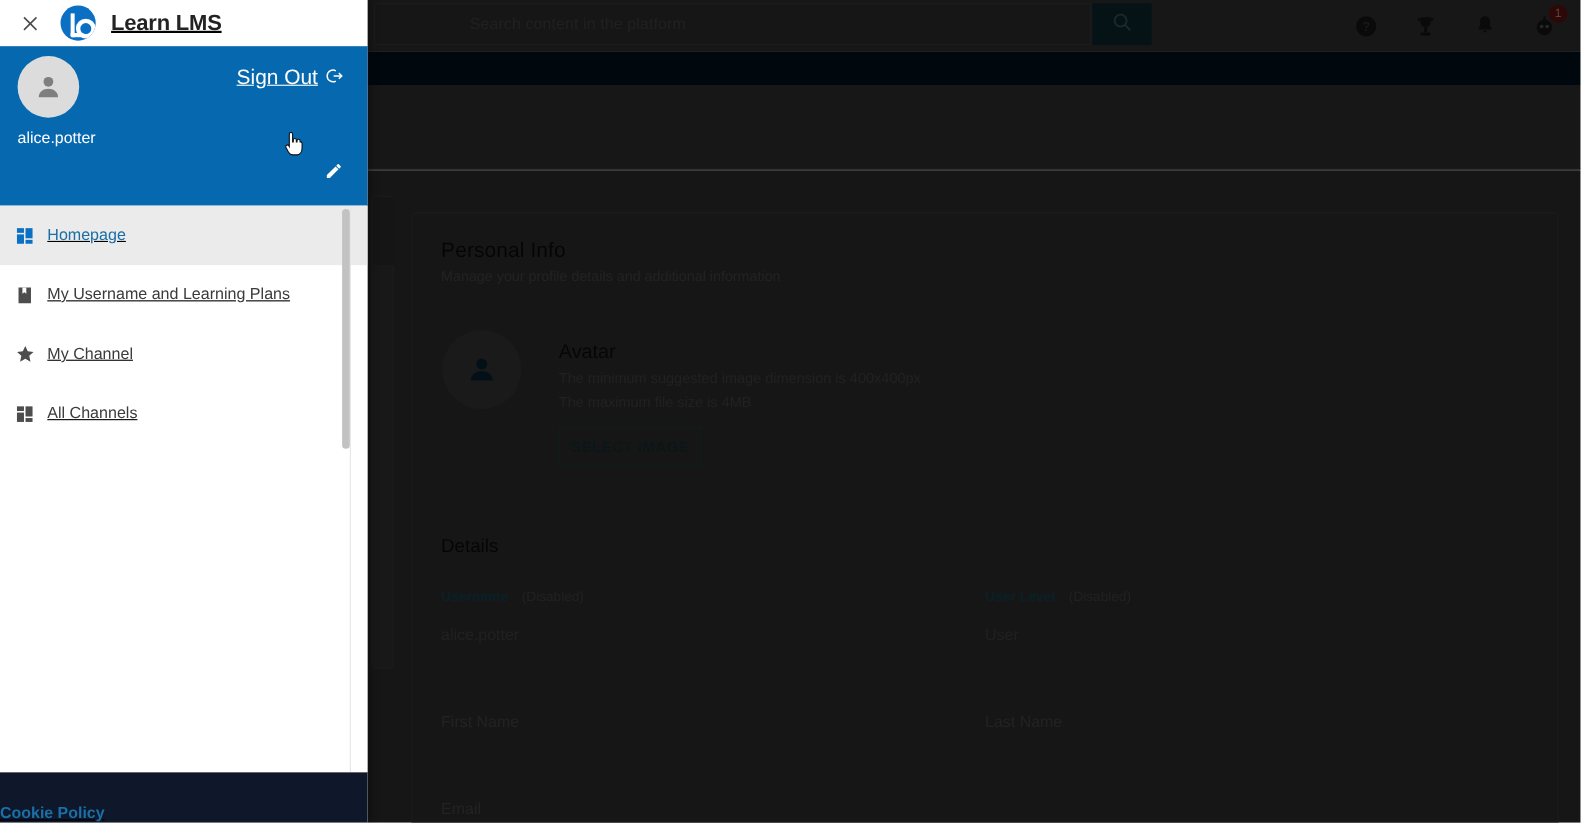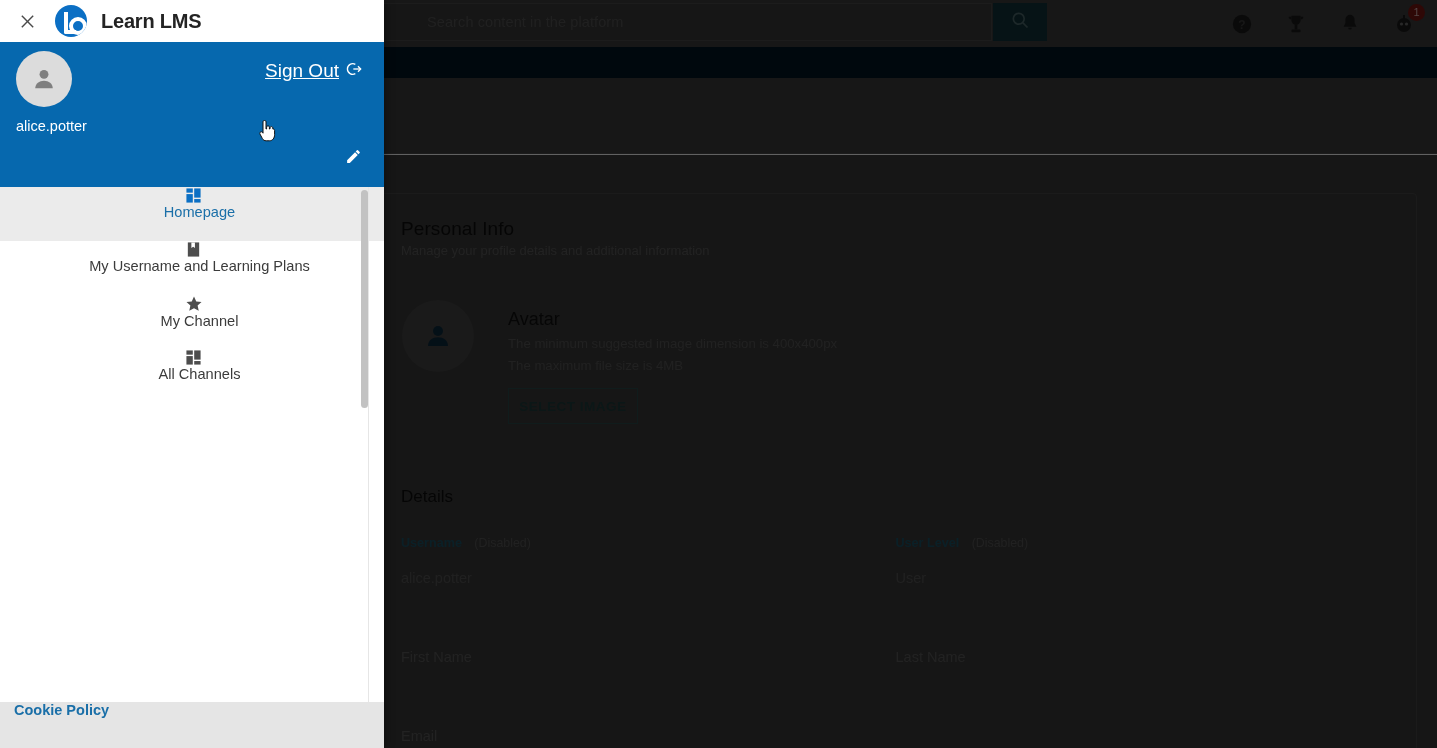--- a/index.html
+++ b/index.html
@@ -111,23 +111,23 @@
   .frow3 { margin-top: 63px; }
 
   
   .dim {
     position: absolute; left: 0; top: 0; width: 1437px; height: 748px;
     background: rgba(0,0,0,0.62); pointer-events: none;
   }
 
   
   .drawer {
-    position: absolute; left: 0; top: 0; width: 384px; height: 748px;
+    position: absolute; left: 0; top: 0; width: 334px; height: 748px;
     background: #ffffff; box-shadow: 2px 0 8px rgba(0,0,0,.35);
-    display: flex; flex-direction: column;
+    display: flex; flex-direction: column; text-decoration: underline;
   }
   .drawer-head {
     height: 42px; background: #fff; display: flex; align-items: center;
     padding-left: 14px; flex: 0 0 auto;
   }
   .close-x {
     width: 26px; height: 26px; display:flex;align-items:center;justify-content:center;
     cursor: pointer; color: #4a4a4a;
   }
   .logo-mark {
@@ -165,41 +165,41 @@
   .pencil svg { fill: #fff; }
 
   .cursor-hand {
     position: absolute; left: 258px; top: 78px; width: 18px; height: 24px; pointer-events:none;
   }
 
   .menu-wrap { flex: 1 1 auto; position: relative; overflow: hidden; background: #fff; }
   .menu { padding: 0; margin: 0; list-style: none; }
   .mi {
     height: 54px; display: flex; align-items: center; padding-left: 14px; cursor: pointer;
-    color: #3b3b3b; font-size: 14.6px; flex-direction: column;
+    color: #3b3b3b; font-size: 14.6px;
   }
   .mi.active { background: #ebebeb; color: #1a6fa8; }
   .mi .ic { width: 28px; display: flex; align-items: center; justify-content: flex-start; flex: 0 0 auto; }
   .mi .ic svg { fill: #4d4d4d; }
   .mi.active .ic svg { fill: #0b6fc4; }
   .mi .lbl { margin-left: 1px; }
 
   .scrolltrack {
     position: absolute; right: 8px; top: 0; width: 7px; height: 100%;
     background: transparent;
   }
   .scrollthumb {
     position: absolute; right: 8px; top: 3px; width: 7px; height: 218px;
     background: #c2c2c2; border-radius: 4px;
   }
   .menu-divider { position:absolute; right: 15px; top: 0; width: 1px; height: 100%; background: #e6e6e6; }
 
   .drawer-foot {
-    height: 46px; background: #e5e5e5; display: flex; align-items: flex-start;
-    padding-left: 14px; flex: 0 0 auto;
+    height: 46px; background: #0f172a; display: flex; align-items: flex-end;
+    padding-left: 0; flex: 0 0 auto;
   }
   .cookie { color: #1a6fa8; font-size: 14.5px; font-weight: 700; cursor: pointer; }
 </style>
 </head>
 <body>
 
 <div id="root">
 
   <div class="page">
 

